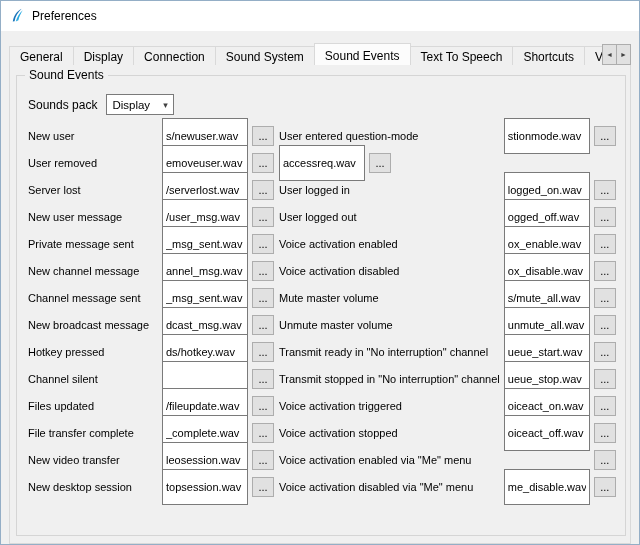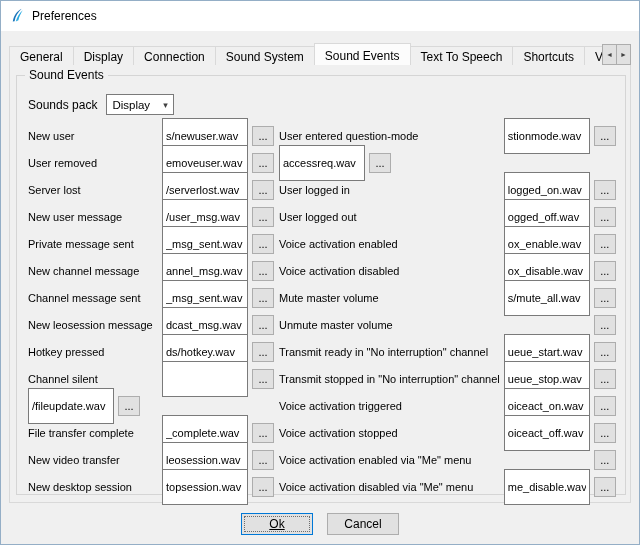--- a/index.html
+++ b/index.html
@@ -225,35 +225,36 @@
               <span class="event-label">New channel message</span>
               <input type="text" class="event-input" value="annel_msg.wav" style="">
               <button class="browse-btn">...</button>
             </div>
             <div class="event-row">
               <span class="event-label">Channel message sent</span>
               <input type="text" class="event-input" value="_msg_sent.wav" style="">
               <button class="browse-btn">...</button>
             </div>
             <div class="event-row">
-              <span class="event-label">New leosession message</span>
+              <span class="event-label">New broadcast message</span>
               <input type="text" class="event-input" value="dcast_msg.wav" style="">
               <button class="browse-btn">...</button>
             </div>
             <div class="event-row">
               <span class="event-label">Hotkey pressed</span>
               <input type="text" class="event-input" value="ds/hotkey.wav" style="">
               <button class="browse-btn">...</button>
             </div>
             <div class="event-row">
               <span class="event-label">Channel silent</span>
               <input type="text" class="event-input" value="" style="">
               <button class="browse-btn">...</button>
             </div>
             <div class="event-row">
+              <span class="event-label">Files updated</span>
               <input type="text" class="event-input" value="/fileupdate.wav" style="">
               <button class="browse-btn">...</button>
             </div>
             <div class="event-row">
               <span class="event-label">File transfer complete</span>
               <input type="text" class="event-input" value="_complete.wav" style="">
               <button class="browse-btn">...</button>
             </div>
             <div class="event-row">
               <span class="event-label">New video transfer</span>
@@ -296,20 +297,21 @@
               <input type="text" class="event-input" value="ox_disable.wav" style="">
               <button class="browse-btn">...</button>
             </div>
             <div class="event-row">
               <span class="event-label">Mute master volume</span>
               <input type="text" class="event-input" value="s/mute_all.wav" style="">
               <button class="browse-btn">...</button>
             </div>
             <div class="event-row">
               <span class="event-label">Unmute master volume</span>
+              <input type="text" class="event-input" value="unmute_all.wav" style="">
               <button class="browse-btn">...</button>
             </div>
             <div class="event-row">
               <span class="event-label">Transmit ready in "No interruption" channel</span>
               <input type="text" class="event-input" value="ueue_start.wav" style="">
               <button class="browse-btn">...</button>
             </div>
             <div class="event-row">
               <span class="event-label">Transmit stopped in "No interruption" channel</span>
               <input type="text" class="event-input" value="ueue_stop.wav" style="">
@@ -332,18 +334,14 @@
             <div class="event-row">
               <span class="event-label">Voice activation disabled via "Me" menu</span>
               <input type="text" class="event-input" value="me_disable.wav" style="">
               <button class="browse-btn">...</button>
             </div>
           </div>
       </div>
     </div>
   </div>
 
-  <div class="footer">
-    <button class="btn default">Ok</button>
-    <button class="btn">Cancel</button>
-  </div>
 
 </div>
 
 </body></html>

